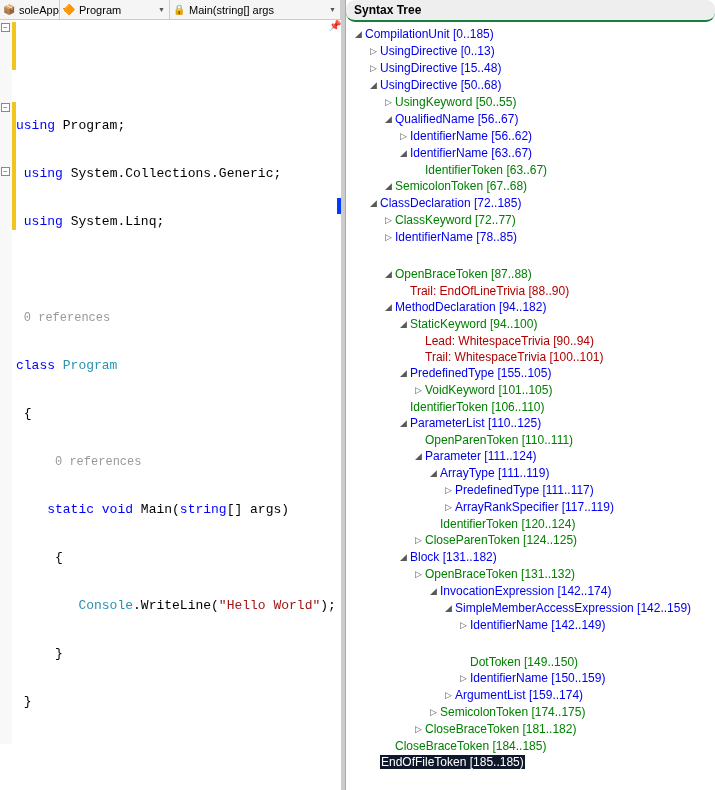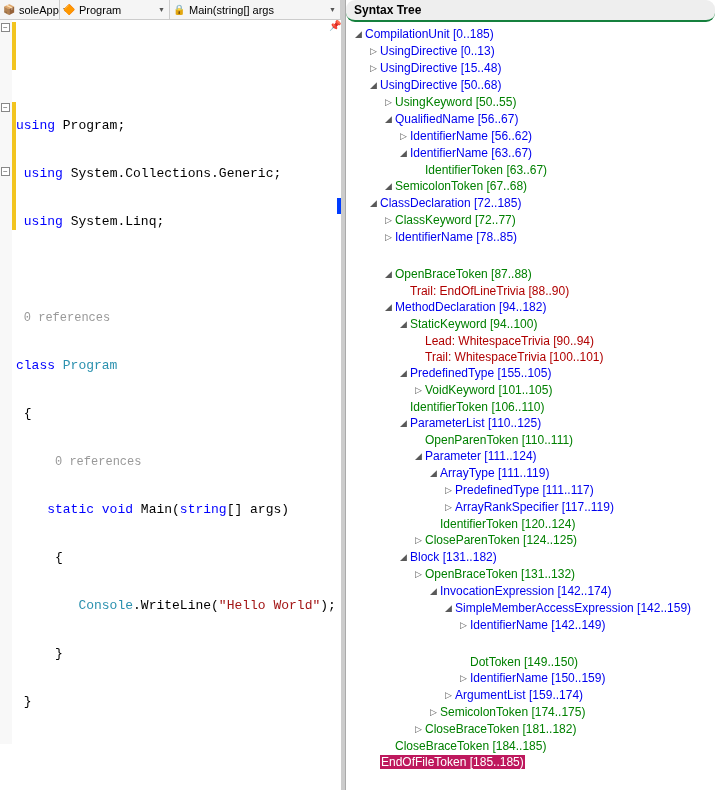--- a/index.html
+++ b/index.html
@@ -132,21 +132,21 @@
     cursor: pointer;
     font-size: 9px;
     margin-right: 2px;
     transform: translateY(-1px);
   }
   .tw.leaf { visibility: hidden; }
   .lbl { cursor: default; }
   .blue  { color: #0000ee; }
   .green { color: #008000; }
   .red   { color: #b00000; }
-  .sel   { background: #be185d; color: #fff; padding: 0 1px; }
+  .sel   { background: #0f172a; color: #fff; padding: 0 1px; }
   .sel.green { color: #fff; }
 </style>
 </head>
 <body>
 
 <div class="left-pane">
   <div class="dropdown-bar">
     <div class="dropdown dd1">
       <span class="dd-icon">📦</span>
       <span>soleApp</span>

